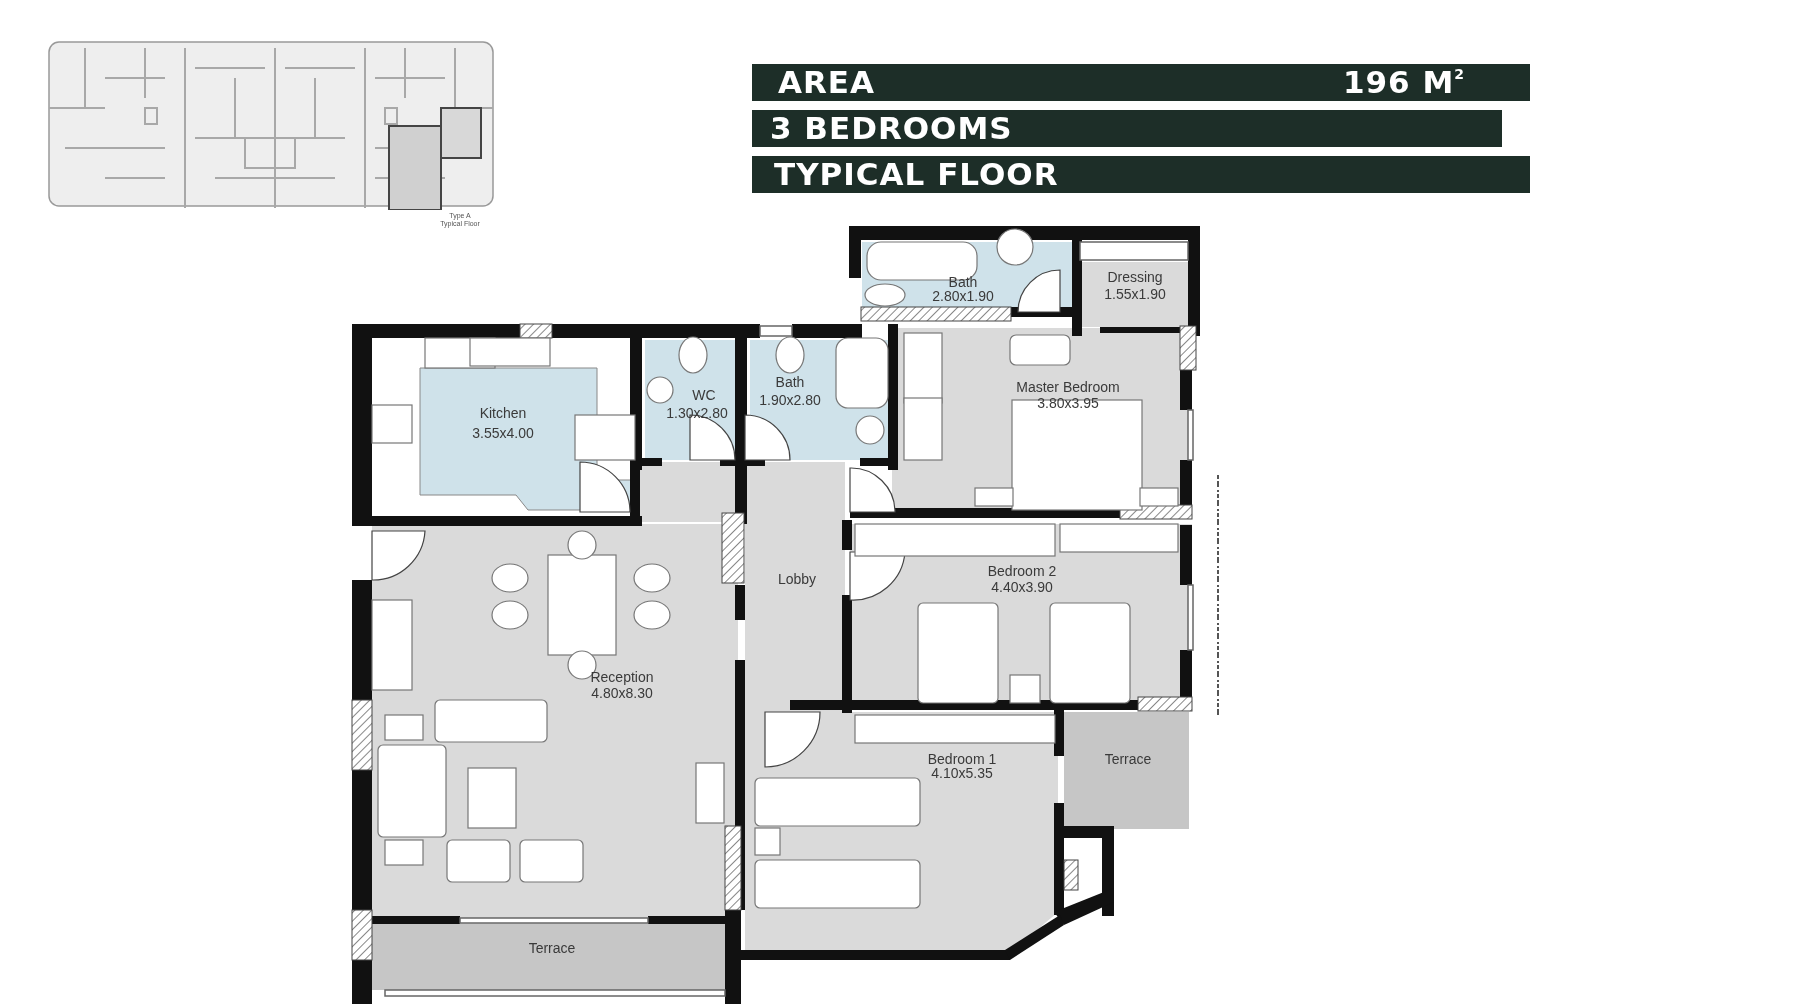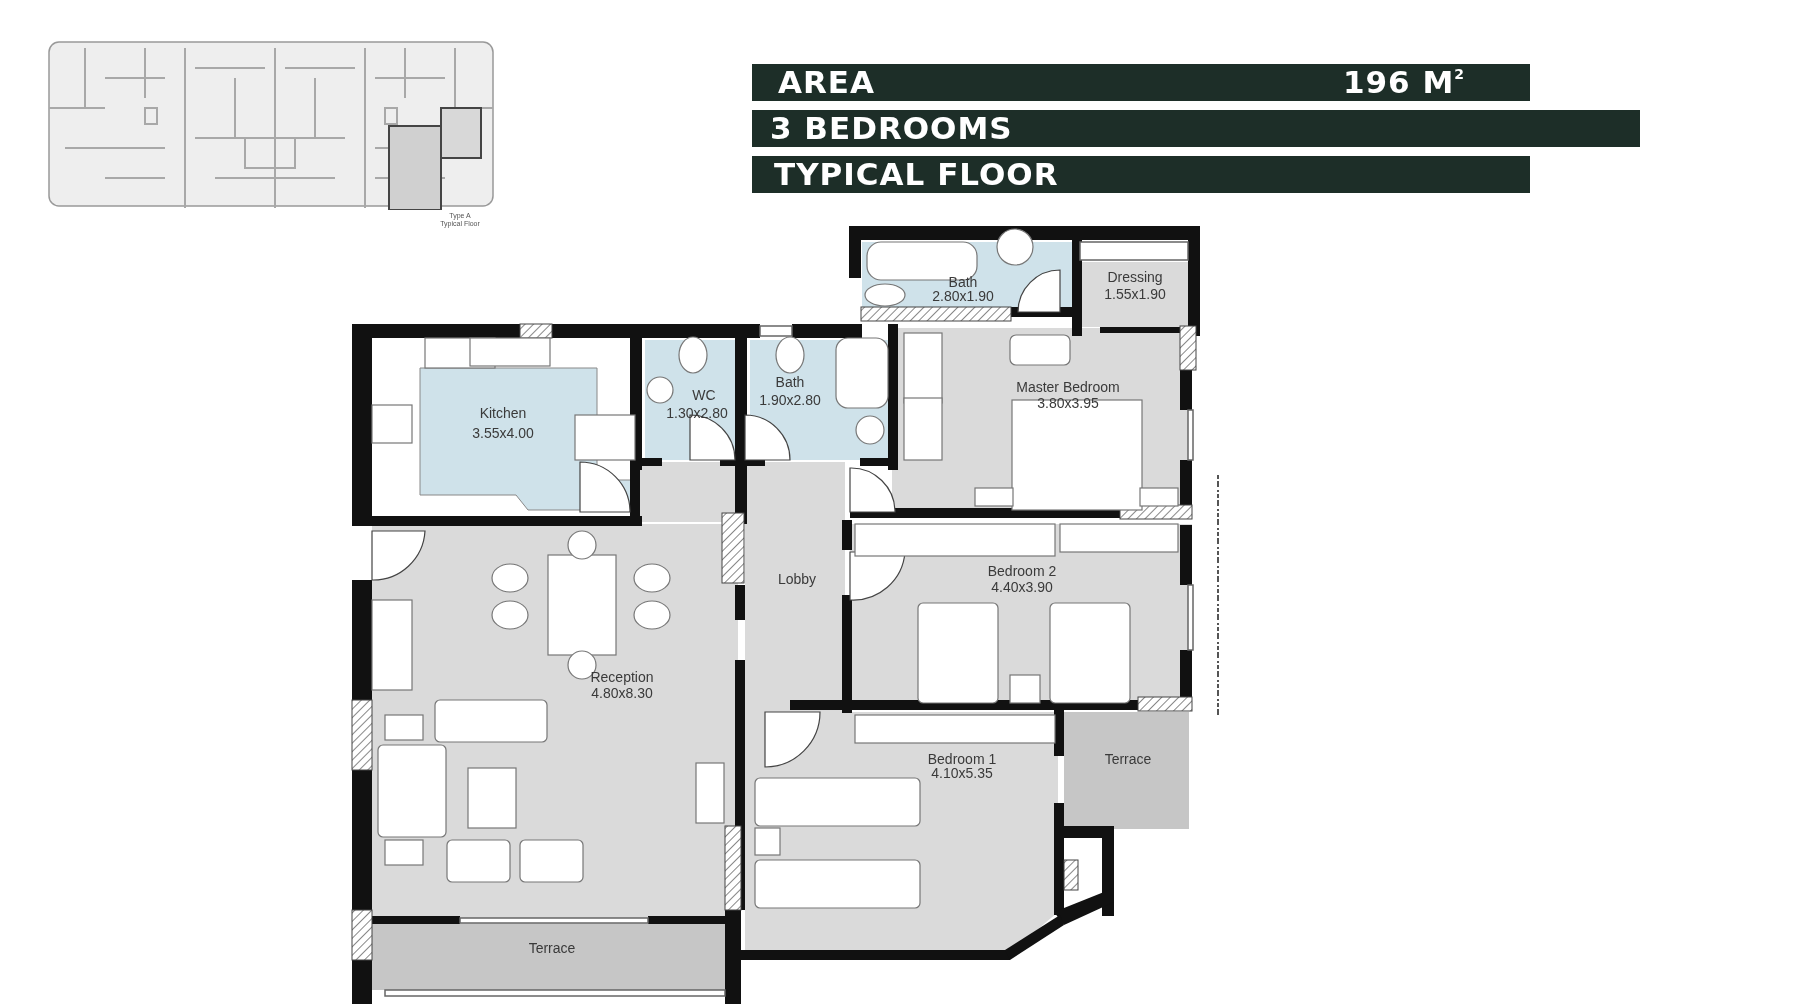--- a/index.html
+++ b/index.html
@@ -14,21 +14,21 @@
 </style>
 </head>
 <body>
 
 <div class="hdr-bar" style="left:752px; top:64px; width:566px; height:37px; padding-left:26px;">
   <span>AREA</span>
 </div>
 <div class="hdr-bar" style="left:1270px; top:64px; width:260px; height:37px; justify-content:center;">
   <span><span>196 M</span><sup style="font-size:14px; vertical-align:14px;">2</sup></span>
 </div>
-<div class="hdr-bar" style="left:752px; top:110px; width:888px; height:37px; padding-left:18px;">
+<div class="hdr-bar" style="left:752px; top:110px; width:750px; height:37px; padding-left:18px;">
   <span>3 BEDROOMS</span>
 </div>
 <div class="hdr-bar" style="left:752px; top:156px; width:778px; height:37px; padding-left:22px;">
   <span>TYPICAL FLOOR</span>
 </div>
 
 <svg class="keyplan" viewBox="0 0 452 172">
   <rect x="4" y="4" width="444" height="164" rx="10" fill="#eeeeee" stroke="#999" stroke-width="1.5"></rect>
   <g stroke="#a8a8a8" stroke-width="2" fill="none">
     <path d="M40 10 V70 M100 10 V60 M140 10 V170 M190 40 V100 M230 10 V170 M270 40 V100 M320 10 V170 M360 10 V60 M410 10 V70"></path>

